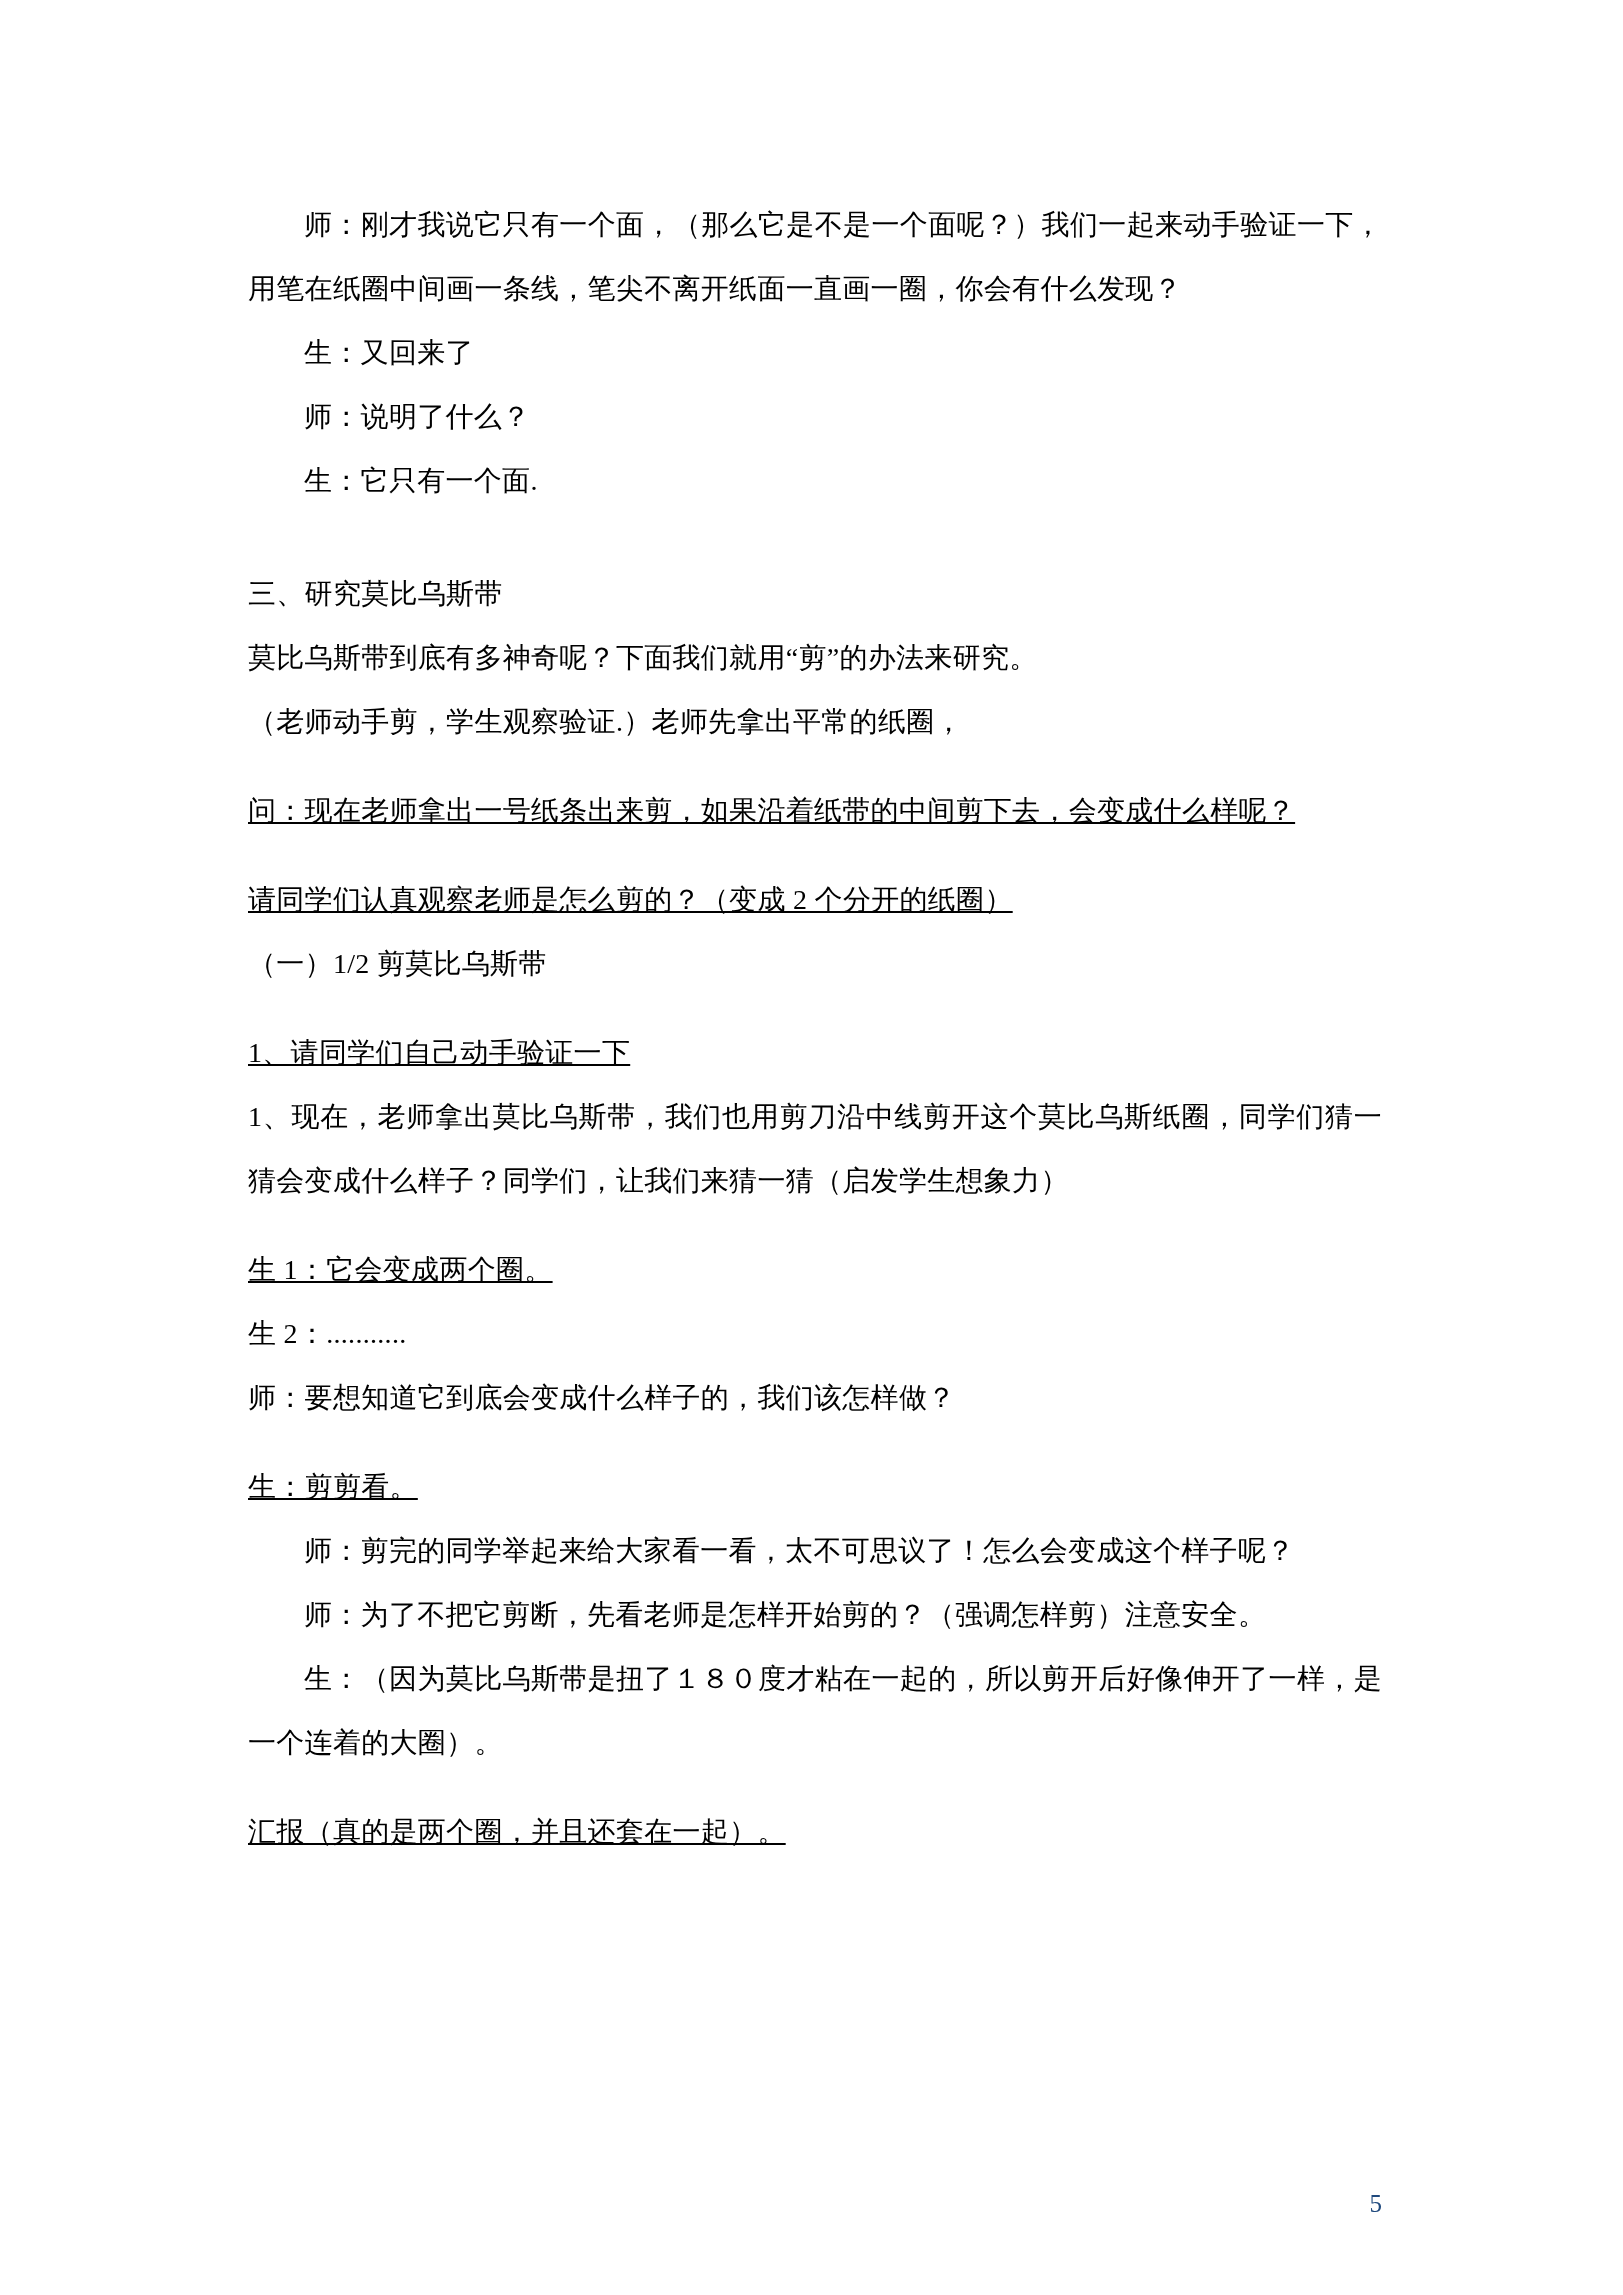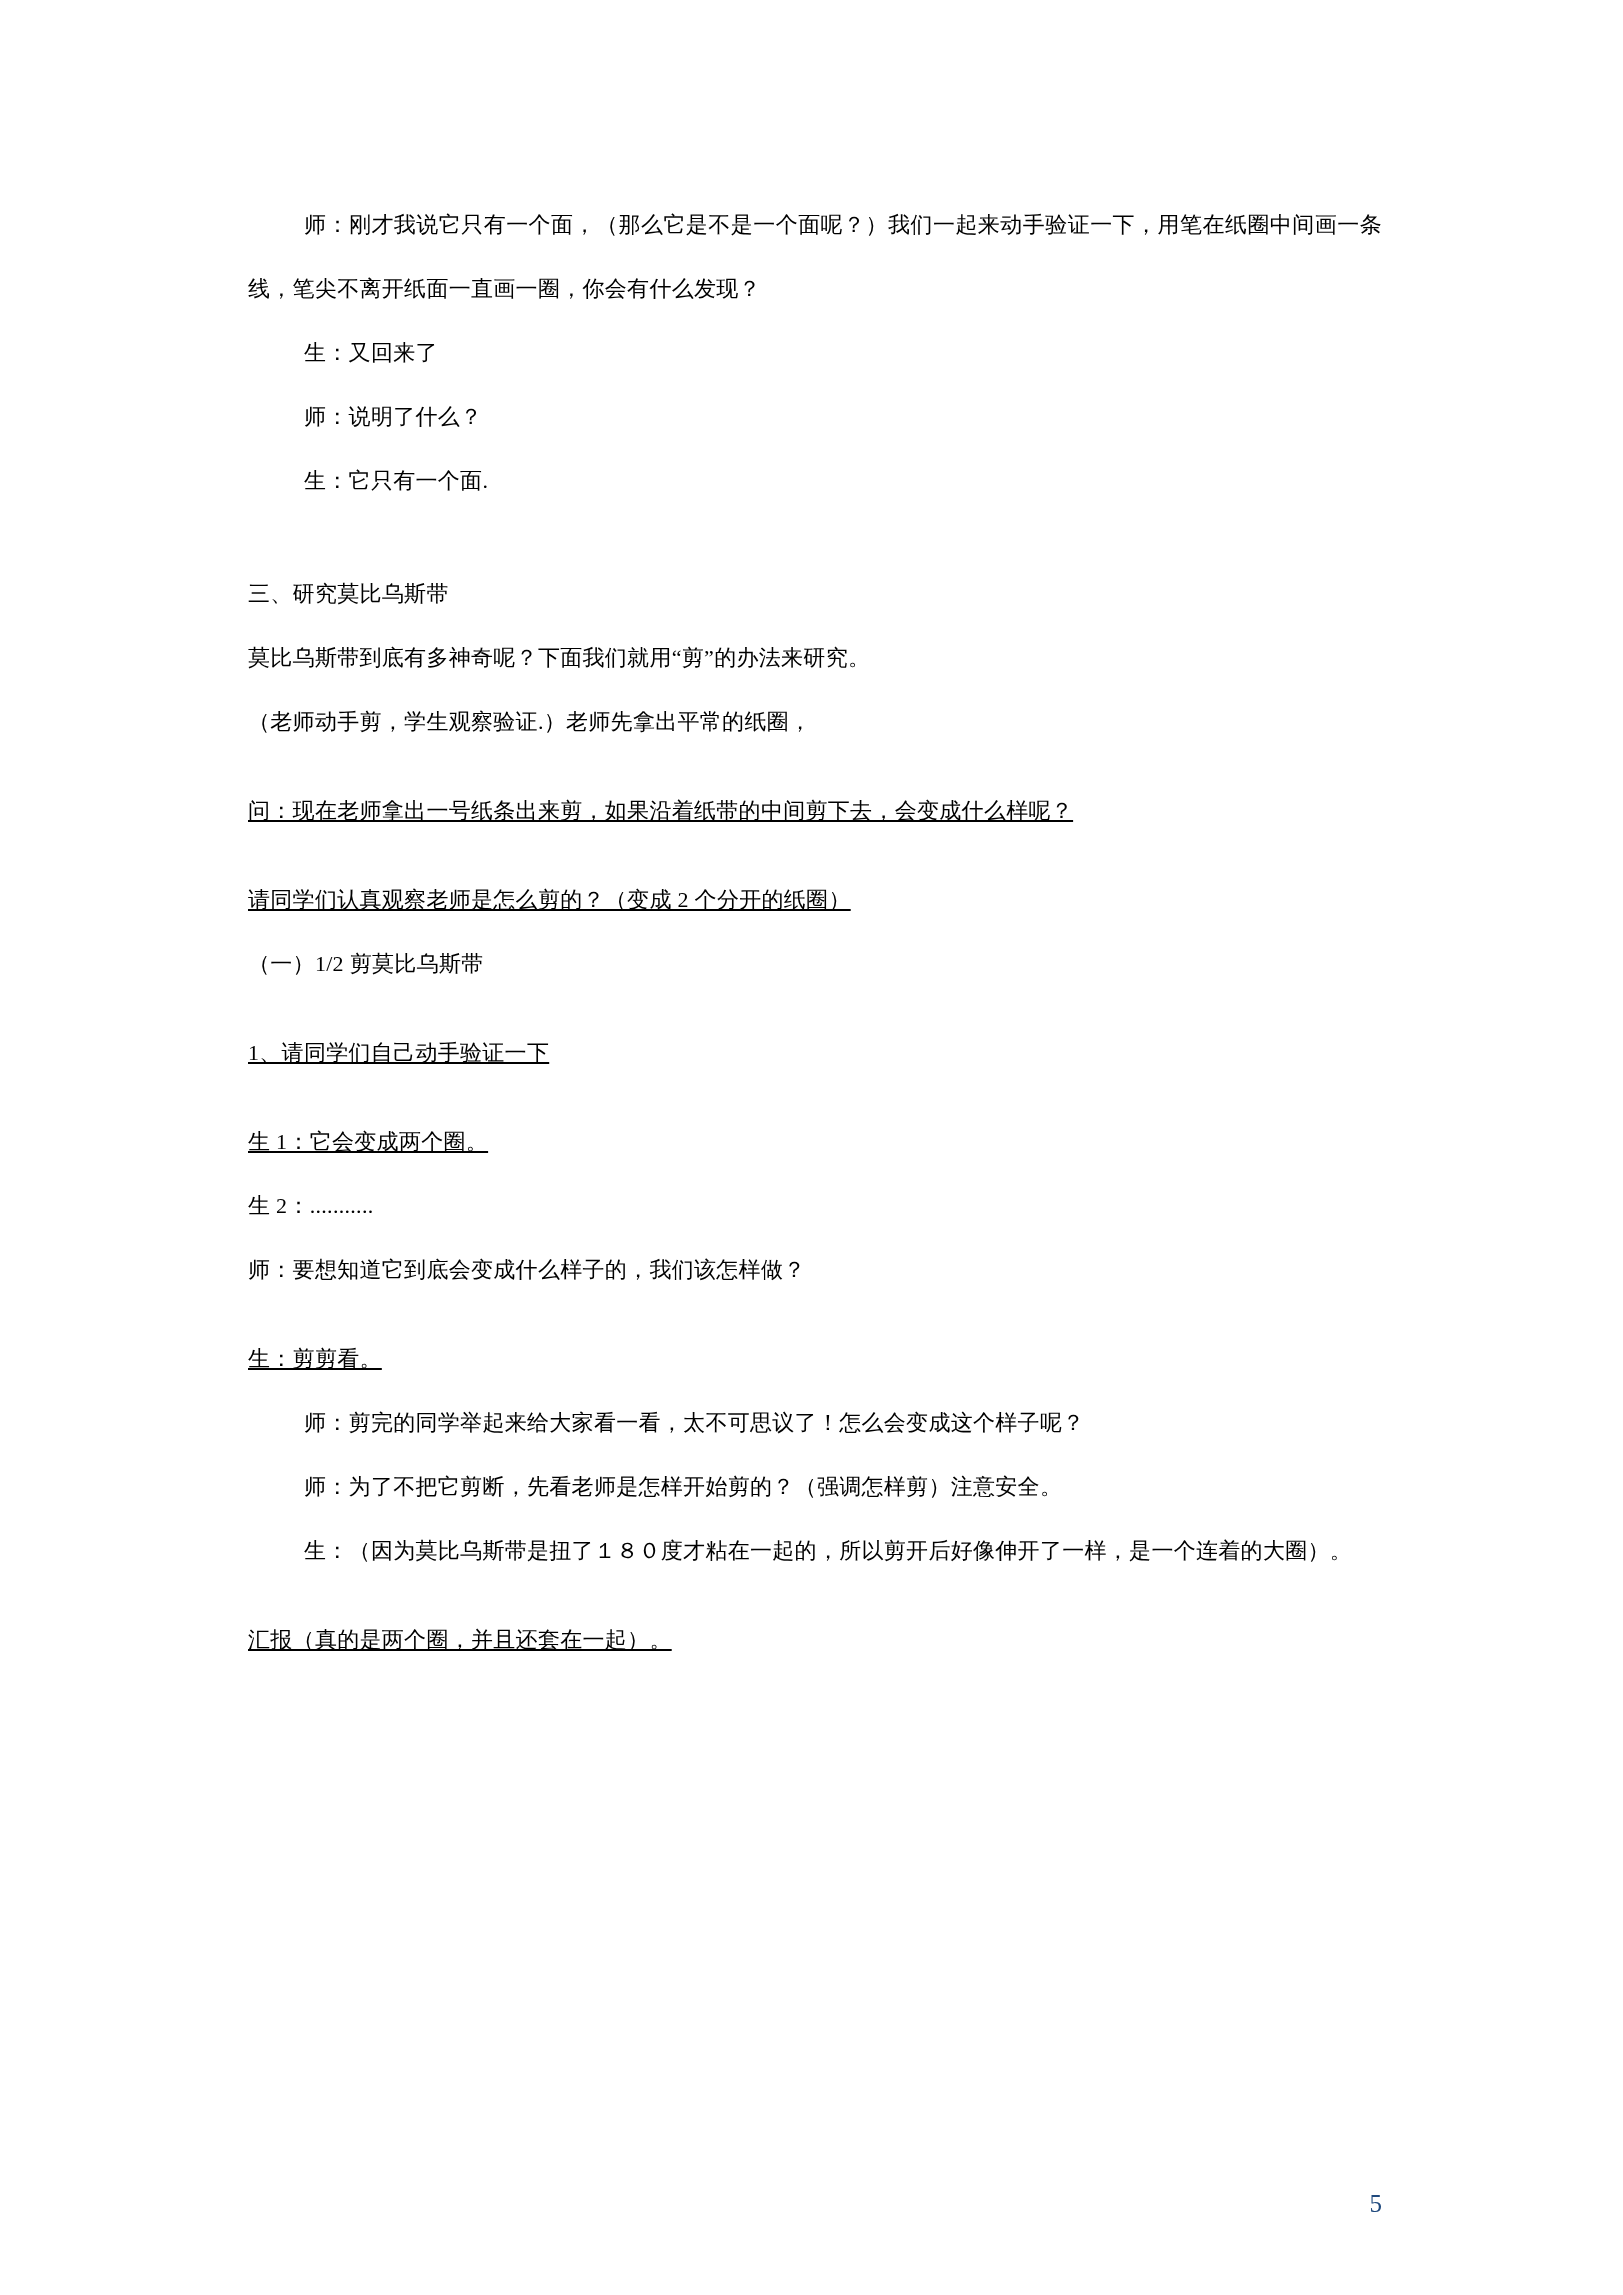--- a/index.html
+++ b/index.html
@@ -15,21 +15,21 @@
     background: #ffffff;
     font-family: "Liberation Serif", "DejaVu Serif", serif;
     color: #000000;
     overflow: hidden;
   }
   .content {
     position: absolute;
     left: 248px;
     top: 193px;
     width: 1134px;
-    font-size: 22px;
+    font-size: 28px;
     line-height: 64px;
     text-align: justify;
     letter-spacing: 0.3px;
   }
   .para {
     margin: 0;
   }
   .para.indent {
     text-indent: 56px;
   }
@@ -62,20 +62,21 @@
       <p class="para indent"><span>生：又回来了</span></p>
       <p class="para indent"><span>师：说明了什么？</span></p>
       <p class="para indent"><span>生：它只有一个面.</span></p>
       <p class="para section-gap"><span>三、研究莫比乌斯带</span></p>
       <p class="para"><span>莫比乌斯带到底有多神奇呢？下面我们就用“剪”的办法来研究。</span></p>
       <p class="para"><span>（老师动手剪，学生观察验证.）老师先拿出平常的纸圈，</span></p>
       <p class="para space-before"><span>问：现在老师拿出一号纸条出来剪，如果沿着纸带的中间剪下去，会变成什么样呢？</span></p>
       <p class="para space-before"><span>请同学们认真观察老师是怎么剪的？（变成 2 个分开的纸圈）</span></p>
       <p class="para"><span>（一）1/2 剪莫比乌斯带</span></p>
       <p class="para space-before"><span>1、请同学们自己动手验证一下</span></p>
+      <p class="para"><span>1、现在，老师拿出莫比乌斯带，我们也用剪刀沿中线剪开这个莫比乌斯纸圈，同学们猜一猜会变成什么样子？同学们，让我们来猜一猜（启发学生想象力）</span></p>
       <p class="para space-before"><span>生 1：它会变成两个圈。</span></p>
       <p class="para"><span>生 2：...........</span></p>
       <p class="para"><span>师：要想知道它到底会变成什么样子的，我们该怎样做？</span></p>
       <p class="para space-before"><span>生：剪剪看。</span></p>
       <p class="para indent"><span>师：剪完的同学举起来给大家看一看，太不可思议了！怎么会变成这个样子呢？</span></p>
       <p class="para indent"><span>师：为了不把它剪断，先看老师是怎样开始剪的？（强调怎样剪）注意安全。</span></p>
       <p class="para indent"><span>生：（因为莫比乌斯带是扭了１８０度才粘在一起的，所以剪开后好像伸开了一样，是一个连着的大圈）。</span></p>
       <p class="para space-before"><span>汇报（真的是两个圈，并且还套在一起）。</span></p>
     </div>
   <div class="footer" style="color: rgb(31, 73, 125);">5</div>

